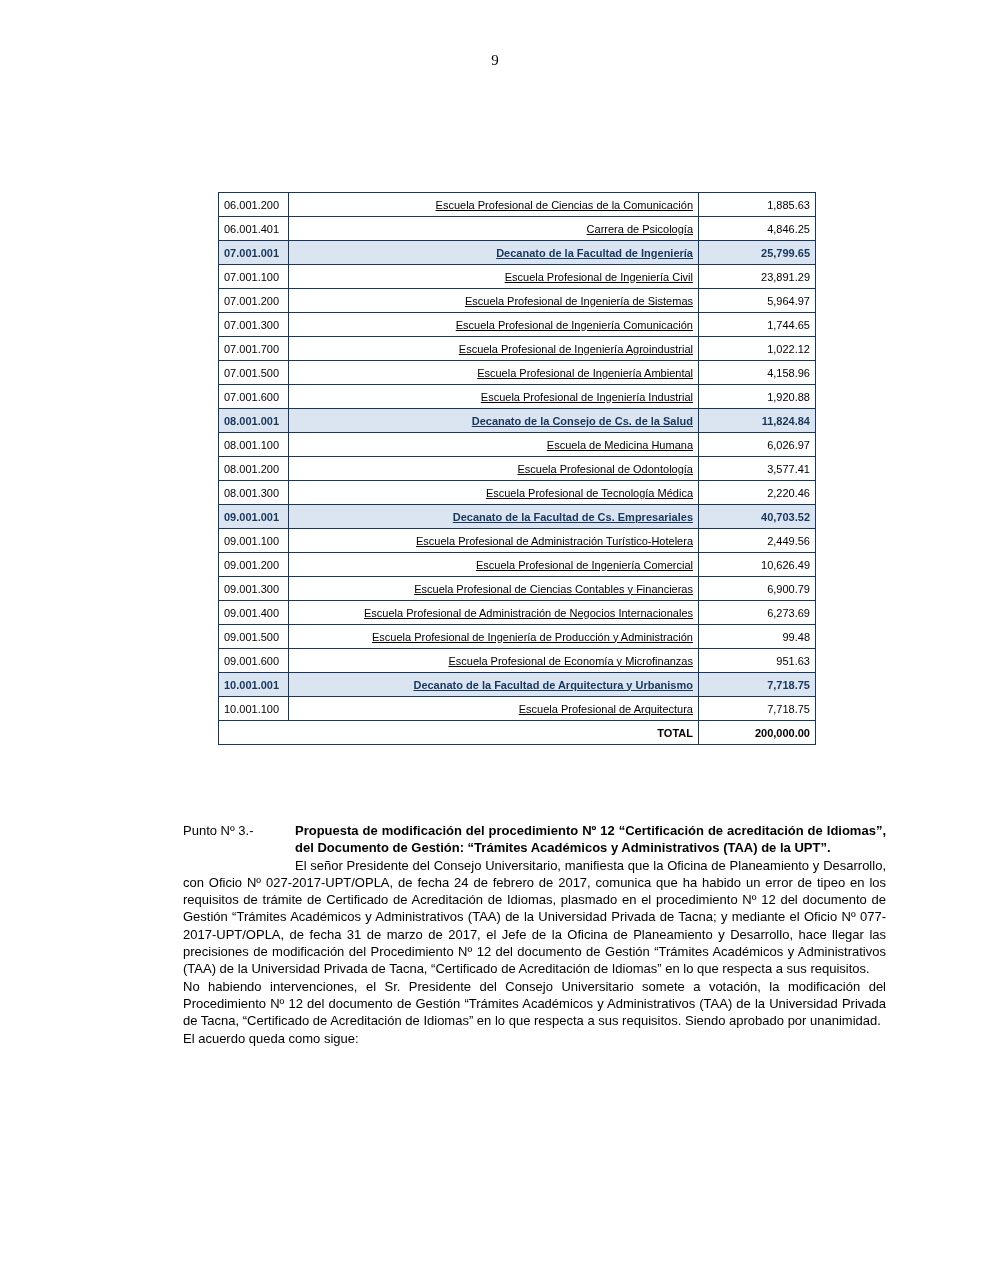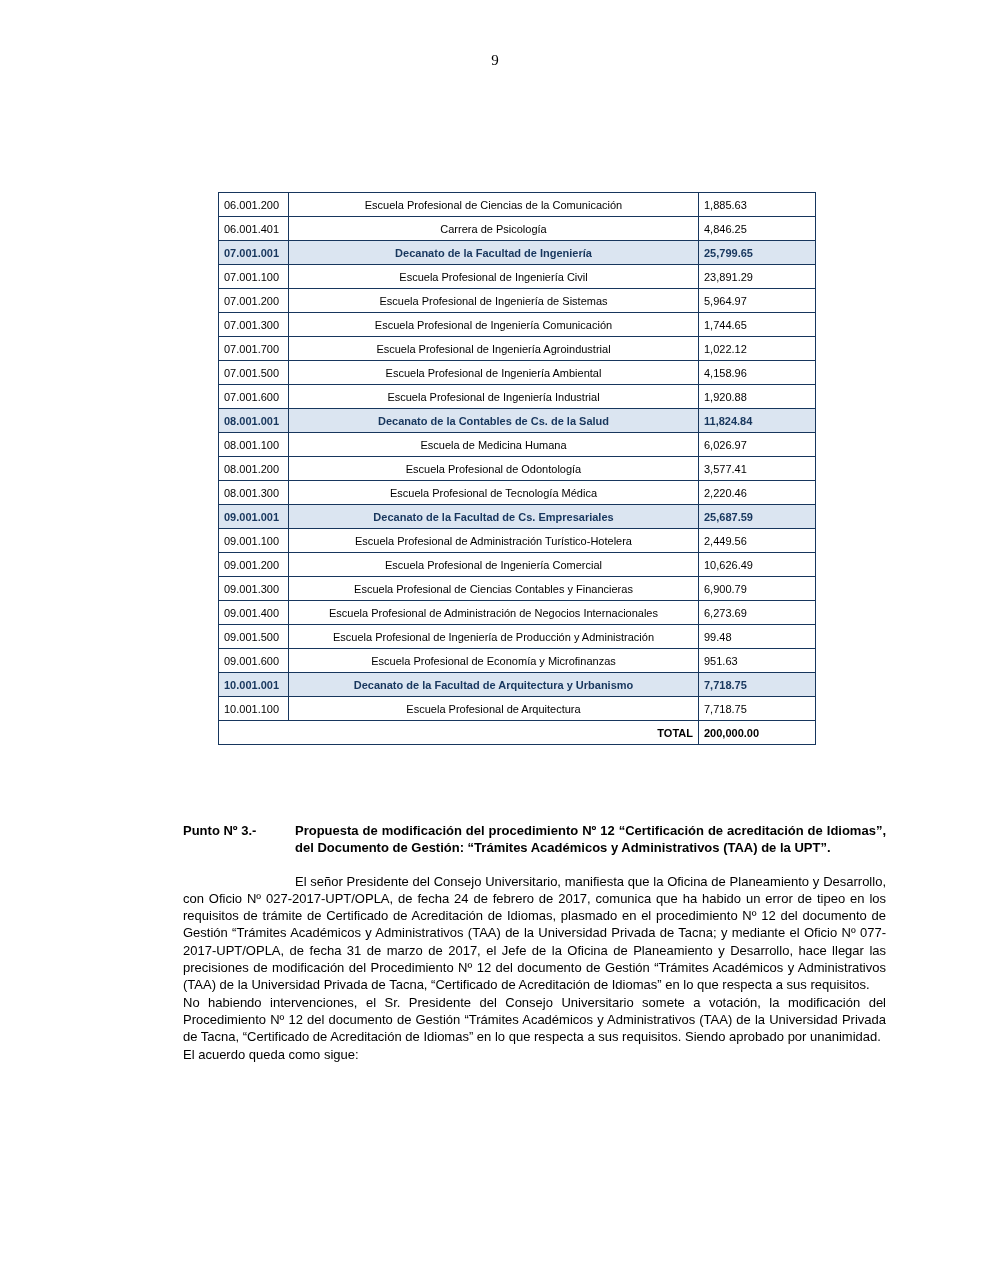--- a/index.html
+++ b/index.html
@@ -44,22 +44,22 @@
 
   table.budget-table td {
     border: 1px solid var(--tbl-border, #17365d);
     height: 24px;
     padding: 2px 5px;
     vertical-align: middle;
     white-space: nowrap;
     overflow: hidden;
   }
   table.budget-table td.code   { text-align: left; margin-top: 27px; }
-  table.budget-table td.name   { text-align: center; }
-  table.budget-table td.amount { }
+  table.budget-table td.name   { text-align: right; text-decoration: underline; }
+  table.budget-table td.amount { text-align: right; }
 
   table.budget-table tr.hl td {
     background: var(--hl-bg, #dbe5f1);
     font-weight: bold;
     color: var(--hl-text, #17365d);
   }
 
   table.budget-table tr.total-row td {
     font-weight: bold;
     color: #000;
@@ -76,30 +76,30 @@
     width: 703px;
     font-size: 13px;
     line-height: 17.3px;
     color: #000;
   }
 
   .punto-row { display: flex; }
   .punto-label {
     width: 112px;
     flex-shrink: 0;
-    font-weight: bold;
+    font-weight: normal;
     white-space: nowrap;
   }
   .punto-title {
     flex: 1;
     font-weight: bold;
     text-align: justify;
   }
 
-  .paragraphs { margin-top: 16px; }
+  .paragraphs { }
   .para { text-align: justify; }
   .para.indent-first { text-indent: 112px; }
 </style>
 </head>
 <body>
 
 <div class="document-page">
 
   <div class="page-number">9</div>
 
@@ -151,42 +151,42 @@
           <td class="name">Escuela Profesional de Ingeniería Ambiental</td>
           <td class="amount">4,158.96</td>
         </tr>
         <tr>
           <td class="code">07.001.600</td>
           <td class="name">Escuela Profesional de Ingeniería Industrial</td>
           <td class="amount">1,920.88</td>
         </tr>
         <tr class="hl">
           <td class="code">08.001.001</td>
-          <td class="name">Decanato de la Contables de Cs. de la Salud</td>
+          <td class="name">Decanato de la Consejo de Cs. de la Salud</td>
           <td class="amount">11,824.84</td>
         </tr>
         <tr>
           <td class="code">08.001.100</td>
           <td class="name">Escuela de Medicina Humana</td>
           <td class="amount">6,026.97</td>
         </tr>
         <tr>
           <td class="code">08.001.200</td>
           <td class="name">Escuela Profesional de Odontología</td>
           <td class="amount">3,577.41</td>
         </tr>
         <tr>
           <td class="code">08.001.300</td>
           <td class="name">Escuela Profesional de Tecnología Médica</td>
           <td class="amount">2,220.46</td>
         </tr>
         <tr class="hl">
           <td class="code">09.001.001</td>
           <td class="name">Decanato de la Facultad de Cs. Empresariales</td>
-          <td class="amount">25,687.59</td>
+          <td class="amount">40,703.52</td>
         </tr>
         <tr>
           <td class="code">09.001.100</td>
           <td class="name">Escuela Profesional de Administración Turístico-Hotelera</td>
           <td class="amount">2,449.56</td>
         </tr>
         <tr>
           <td class="code">09.001.200</td>
           <td class="name">Escuela Profesional de Ingeniería Comercial</td>
           <td class="amount">10,626.49</td>

